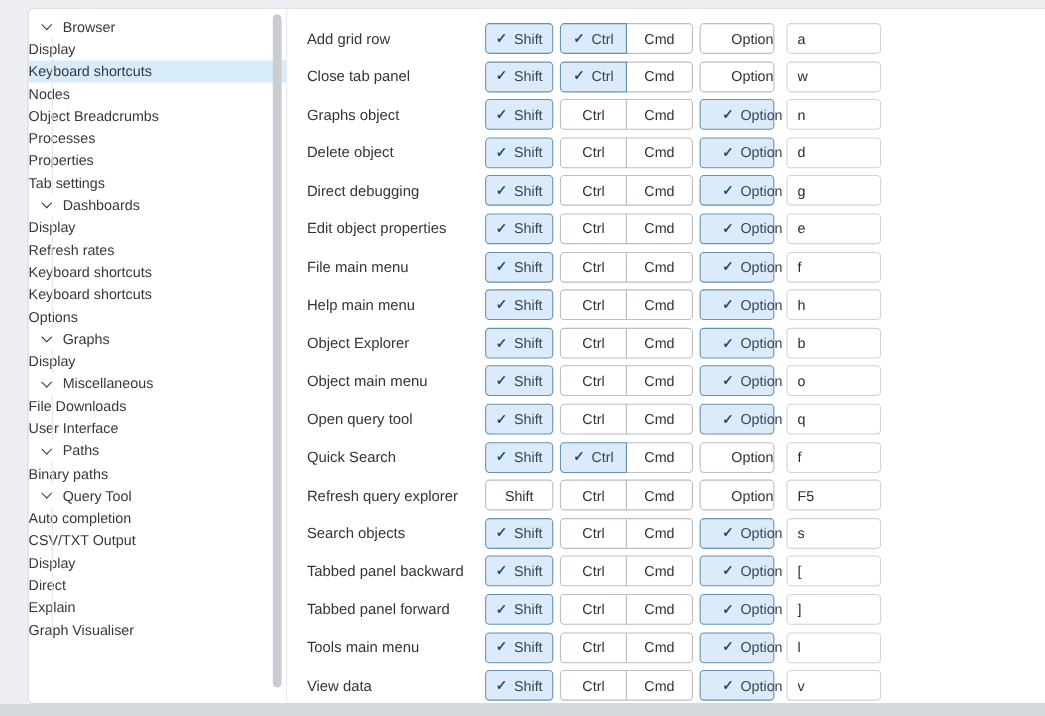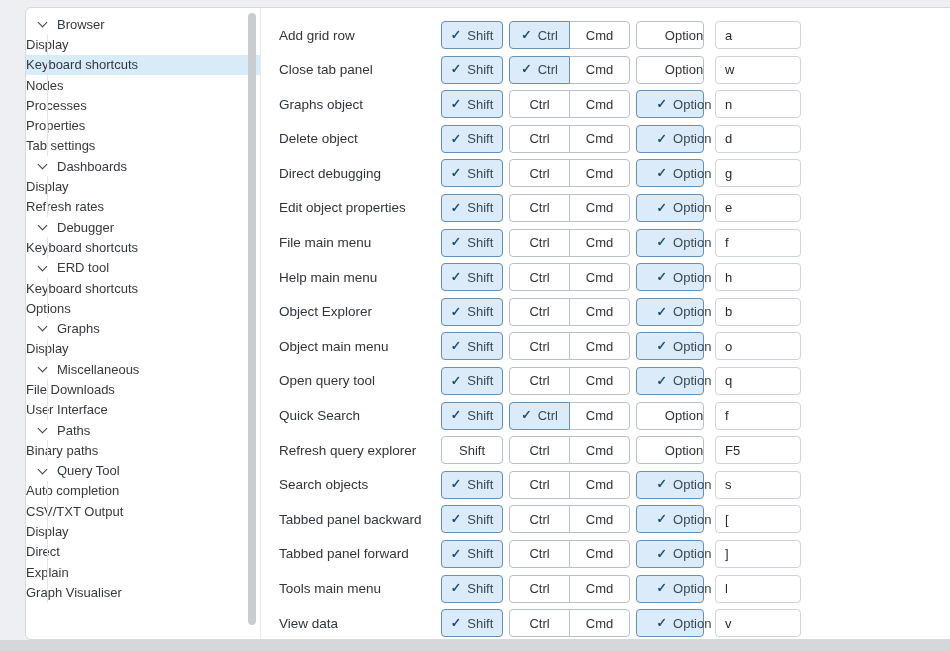--- a/index.html
+++ b/index.html
@@ -84,48 +84,43 @@
         <div class="tree-item child">
           <span>Display</span>
         </div>
         <div class="tree-item child selected">
           <span>Keyboard shortcuts</span>
         </div>
         <div class="tree-item child">
           <span>Nodes</span>
         </div>
         <div class="tree-item child">
+          <span>Object Breadcrumbs</span>
+        </div>
+        <div class="tree-item child">
           <span>Processes</span>
         </div>
         <div class="tree-item child">
           <span>Properties</span>
         </div>
         <div class="tree-item child">
           <span>Tab settings</span>
         </div>
         <div class="tree-item group">
           <span class="chev"></span>
           <span>Dashboards</span>
         </div>
         <div class="tree-item child">
           <span>Display</span>
         </div>
         <div class="tree-item child">
           <span>Refresh rates</span>
         </div>
-        <div class="tree-item group">
-          <span class="chev"></span>
-          <span>Debugger</span>
-        </div>
         <div class="tree-item child">
           <span>Keyboard shortcuts</span>
-        </div>
-        <div class="tree-item group">
-          <span class="chev"></span>
-          <span>ERD tool</span>
         </div>
         <div class="tree-item child">
           <span>Keyboard shortcuts</span>
         </div>
         <div class="tree-item child">
           <span>Options</span>
         </div>
         <div class="tree-item group">
           <span class="chev"></span>
           <span>Graphs</span>

